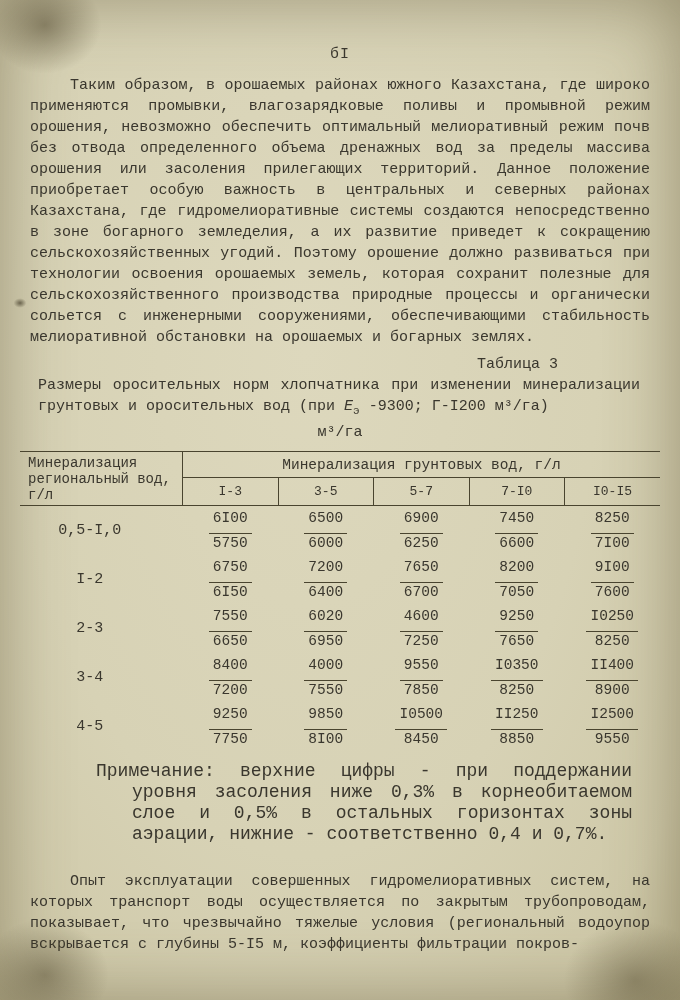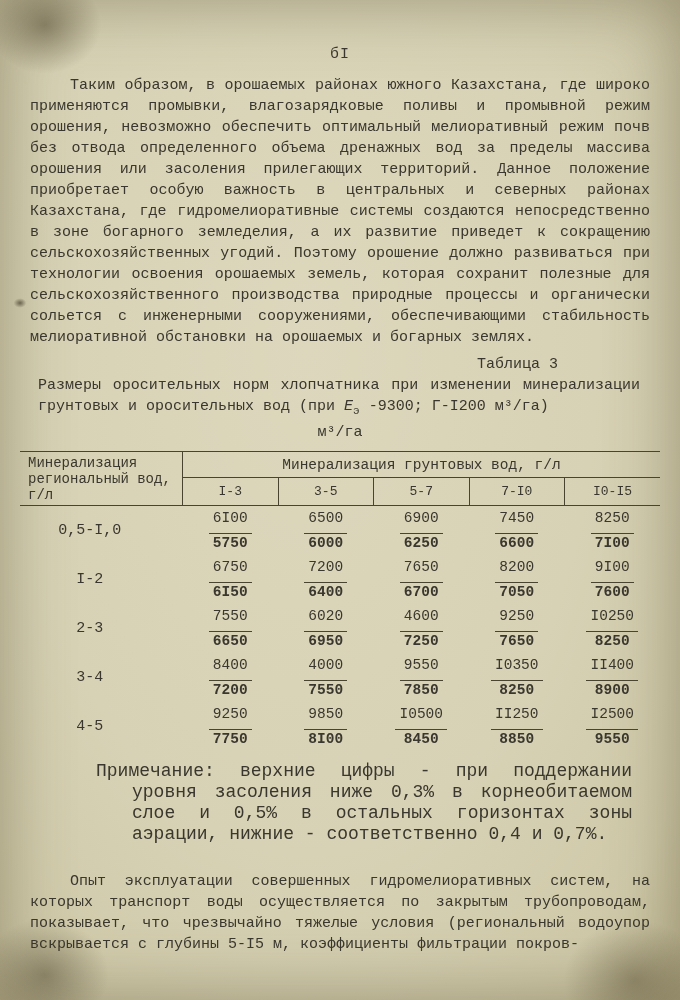--- a/index.html
+++ b/index.html
@@ -41,21 +41,21 @@
   }
   th.sub{
     text-align:center;font-size:13px;padding:3px 0 4px;
     border-left:1.5px solid #49442f;border-bottom:1.5px solid #49442f;
   }
   th.sub:first-child{border-left:none;}
   td.rowlabel{text-align:center;font-size:15px;vertical-align:middle;padding-right:24px;}
   td.cell{text-align:center;vertical-align:middle;padding:4px 0 3px;}
   .frac{display:inline-block;font-size:14.5px;line-height:16px;text-align:center;}
   .frac .top{display:block;border-bottom:1.5px solid #49442f;padding:0 4px 7px;}
-  .frac .bot{display:block;padding-top:1px;font-weight:bold;}
+  .frac .bot{display:block;padding-top:1px;}
   .note{font-size:18px;line-height:21px;margin:10px 18px 0 66px;padding-left:36px;text-indent:-36px;text-align:justify;}
   .p2{margin-top:26px;}
 </style>
 </head>
 <body>
 
 <div class="page">
   <div class="smudge s1"></div>
   <div class="smudge s2"></div>
   <div class="smudge s3"></div>

